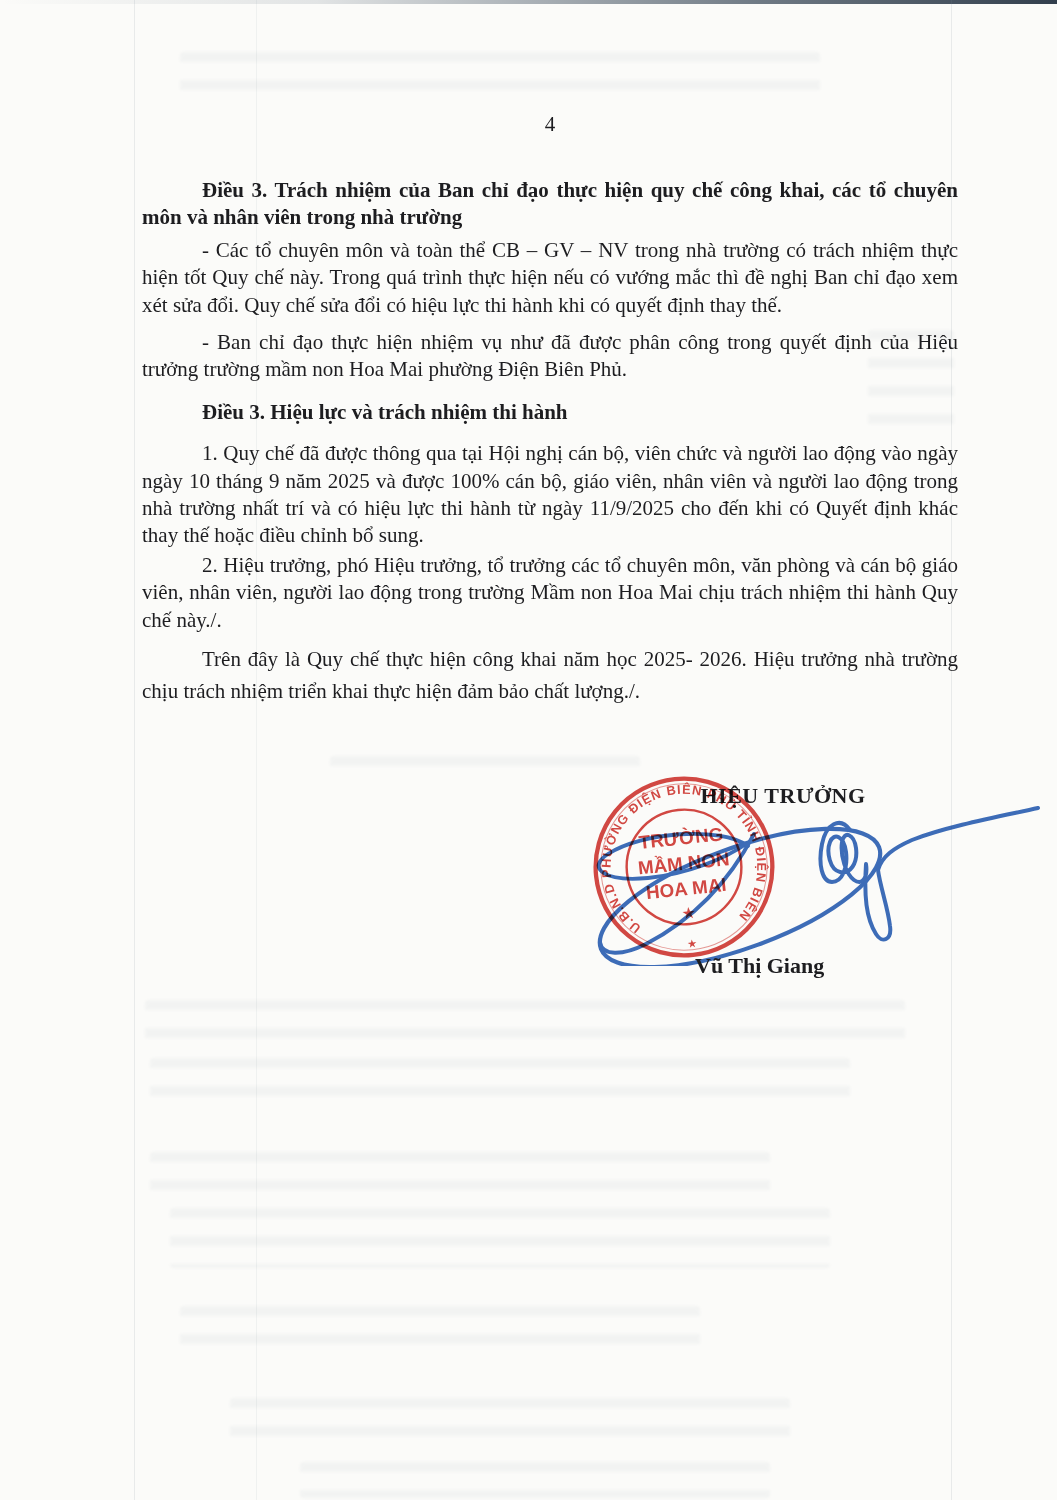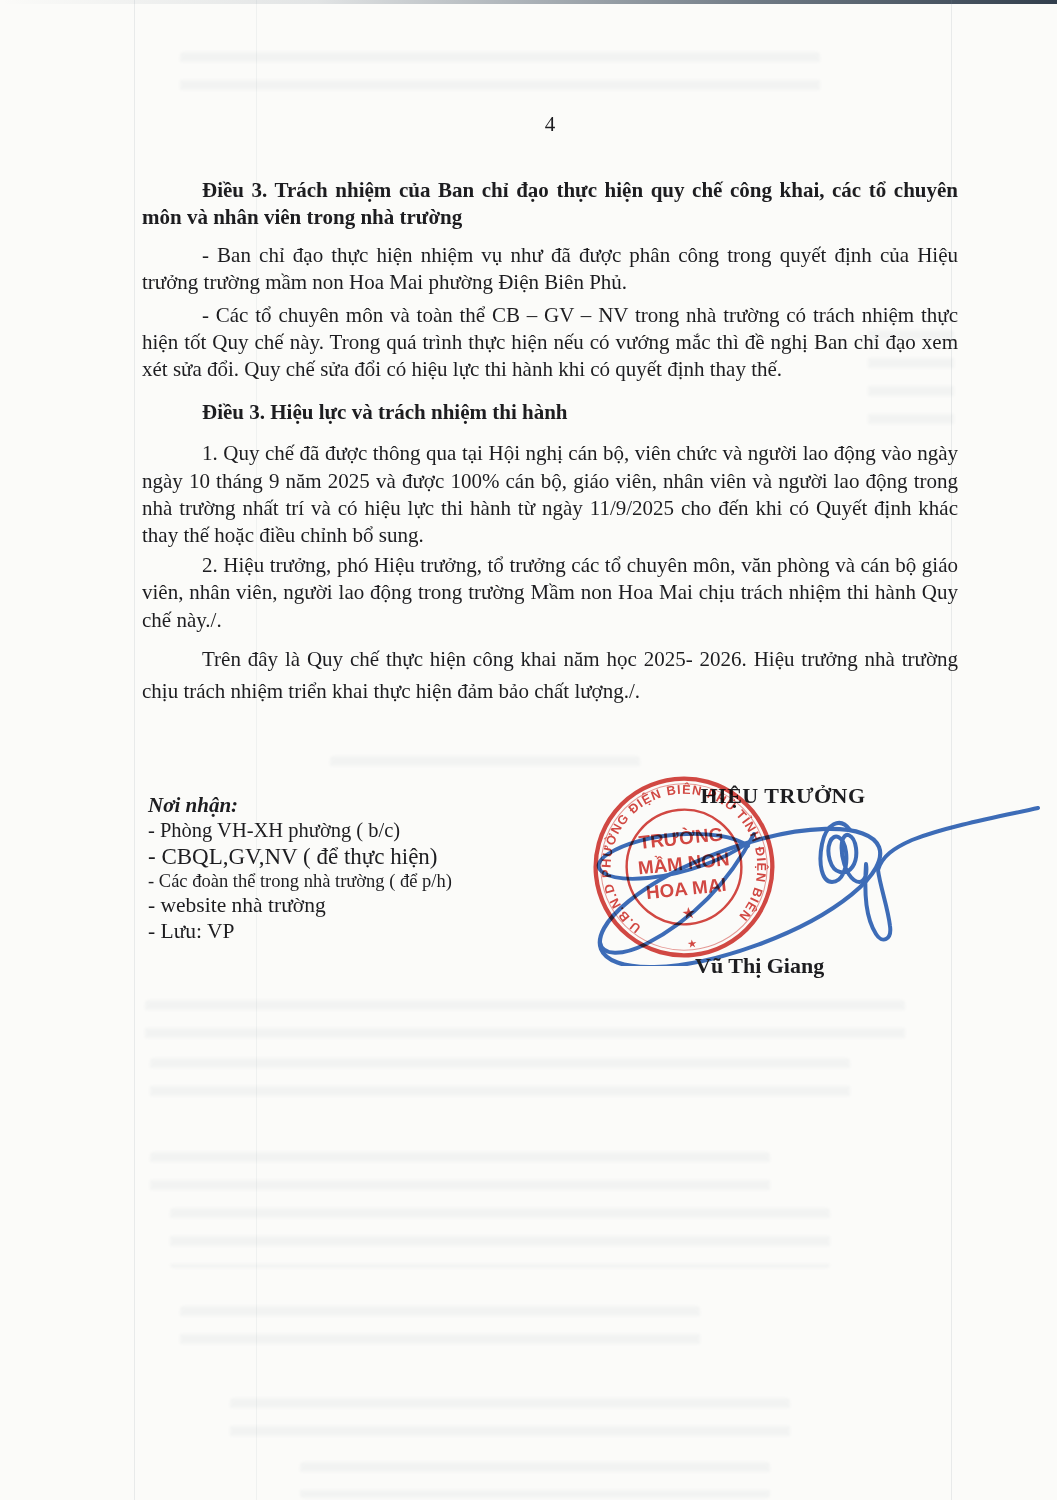--- a/index.html
+++ b/index.html
@@ -70,36 +70,28 @@
   <div class="ghost" style="left:150px;top:1058px;width:700px;height:52px"></div>
   <div class="ghost" style="left:150px;top:1152px;width:620px;height:46px"></div>
   <div class="ghost" style="left:170px;top:1208px;width:660px;height:60px"></div>
   <div class="ghost" style="left:180px;top:1306px;width:520px;height:42px"></div>
   <div class="ghost" style="left:230px;top:1398px;width:560px;height:50px"></div>
   <div class="ghost" style="left:300px;top:1462px;width:470px;height:36px"></div>
 
   <div class="content">
     <div class="pagenum">4</div>
     <p class="para h6">Điều 3. Trách nhiệm của Ban chỉ đạo thực hiện quy chế công khai, các tổ chuyên môn và nhân viên  trong nhà trường</p>
+    <p class="para p2">- Các tổ chuyên môn và toàn thể CB – GV – NV trong nhà trường có trách nhiệm thực hiện tốt Quy chế này. Trong quá trình thực hiện nếu có vướng mắc  thì đề nghị  Ban chỉ đạo xem xét sửa đổi. Quy chế sửa đổi có hiệu lực thi hành khi có quyết định thay thế.</p>
     <p class="para p1">- Ban chỉ đạo thực hiện nhiệm vụ như đã được phân công trong quyết định của Hiệu trưởng trường  mầm non Hoa Mai phường Điện Biên Phủ.</p>
-    <p class="para p2">- Các tổ chuyên môn và toàn thể CB – GV – NV trong nhà trường có trách nhiệm thực hiện tốt Quy chế này. Trong quá trình thực hiện nếu có vướng mắc  thì đề nghị  Ban chỉ đạo xem xét sửa đổi. Quy chế sửa đổi có hiệu lực thi hành khi có quyết định thay thế.</p>
     <p class="para h7">Điều 3. Hiệu lực và trách nhiệm thi hành</p>
     <p class="para p3">1. Quy chế đã được thông qua tại Hội nghị cán bộ, viên chức và người lao động vào ngày ngày 10 tháng 9 năm 2025 và được 100% cán bộ, giáo viên, nhân viên và người lao động trong nhà trường nhất trí và có hiệu lực thi hành từ ngày 11/9/2025 cho đến khi có Quyết định khác thay thế hoặc điều chỉnh bổ sung.</p>
     <p class="para p4">2. Hiệu trưởng, phó Hiệu trưởng, tổ trưởng các tổ chuyên môn, văn phòng và cán bộ giáo viên, nhân viên, người lao động trong trường Mầm non Hoa Mai chịu trách nhiệm thi hành Quy chế này./.</p>
     <p class="para closing">Trên đây là Quy chế thực hiện công khai năm học 2025- 2026. Hiệu trưởng nhà trường chịu trách nhiệm triển khai thực hiện đảm bảo chất lượng./.</p>
   </div>
 
-  <div class="recipients">
-    <div class="rec-label">Nơi nhận:</div>
-    <div class="rec-item rec-0">- Phòng VH-XH phường ( b/c)</div>
-    <div class="rec-item rec-1">- CBQL,GV,NV ( để thực hiện)</div>
-    <div class="rec-item rec-2">- Các đoàn thể trong nhà trường ( để p/h)</div>
-    <div class="rec-item rec-3">- website nhà trường</div>
-    <div class="rec-item rec-4">- Lưu: VP</div>
-  </div>
 
   <div class="sig-title">HIỆU TRƯỞNG</div>
 
   <svg class="stamp" viewBox="0 0 200 200">
     <circle cx="100" cy="100" r="94" fill="none" stroke="#d23b35" stroke-width="4.6"></circle>
     <circle cx="100" cy="100" r="88.5" fill="none" stroke="#d23b35" stroke-width="1.1" opacity=".55"></circle>
     <circle cx="100" cy="100" r="61" fill="none" stroke="#d23b35" stroke-width="2.6"></circle>
     <path id="ringPath" d="M 44.8 155.2 A 78 78 0 1 1 155.2 155.2" fill="none"></path>
     <text class="ring-text">
       <textPath href="#ringPath" startOffset="50%" text-anchor="middle">U.B.N.D PHƯỜNG ĐIỆN BIÊN PHỦ TỈNH ĐIỆN BIÊN</textPath>

